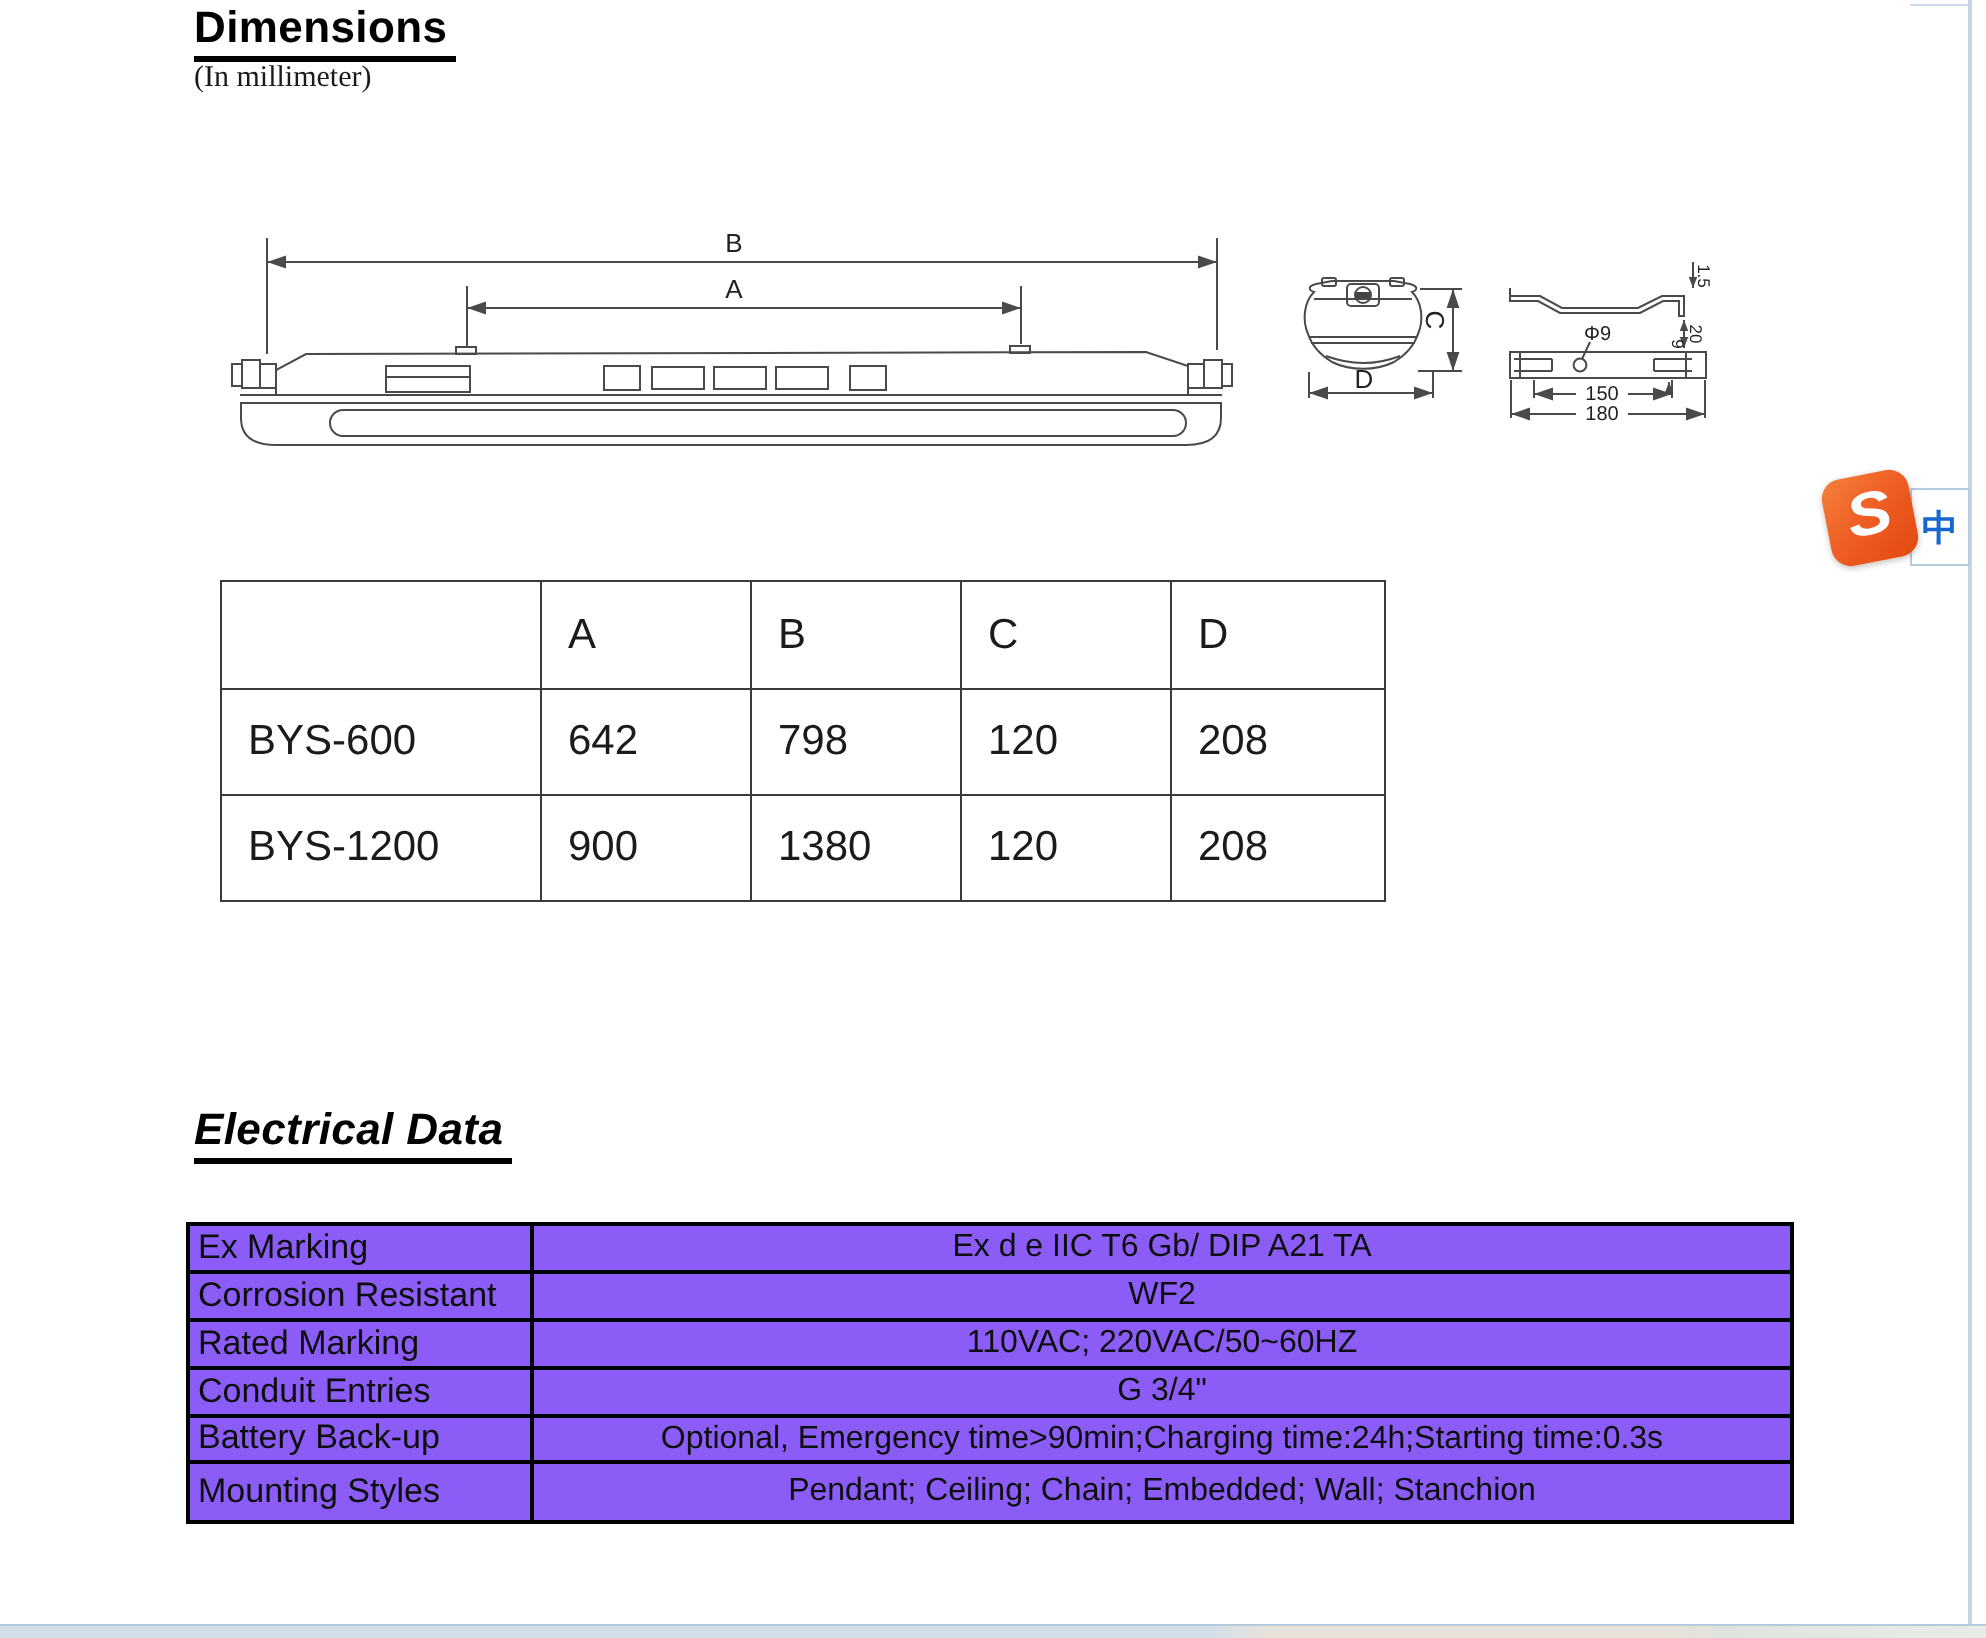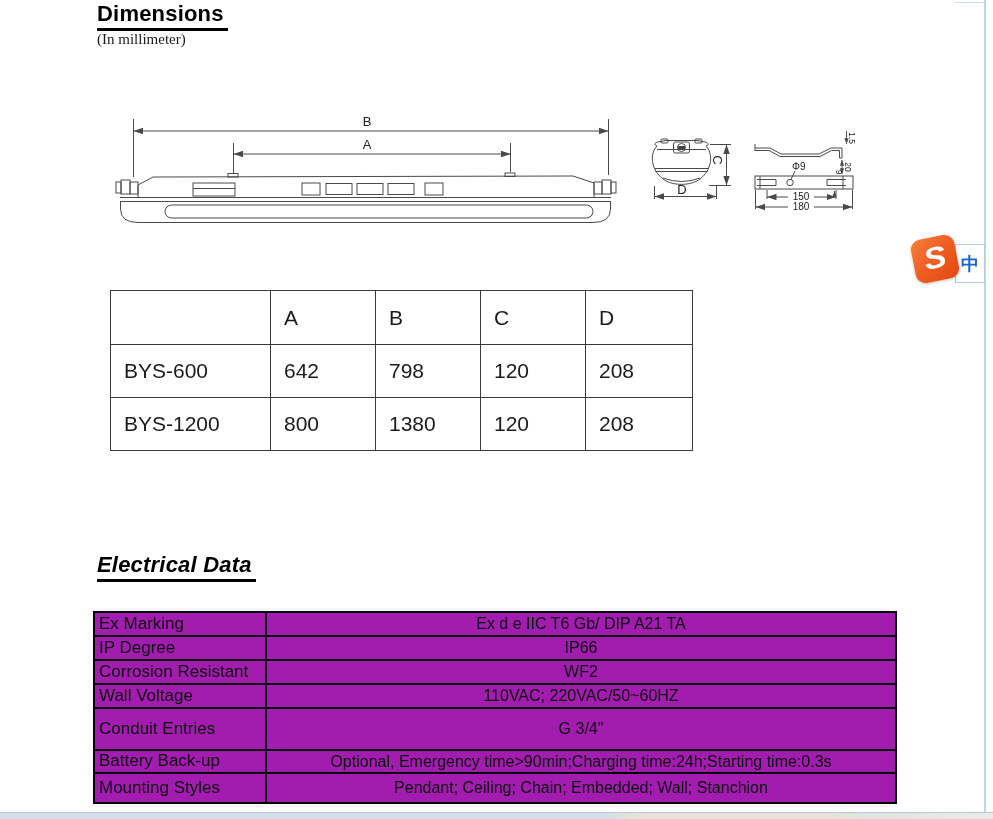--- a/index.html
+++ b/index.html
@@ -15,24 +15,24 @@
   }
   .subtitle{font-size:15px;color:#1a1a1a;}
   
   table{border-collapse:collapse;}
   .dims-table td{
     border:1.5px solid #3a3a3a;font-size:21px;color:#1b1b1b;
     padding:0 0 0 13px;vertical-align:middle;background:#fff;
   }
   
   .elec-table{width:802px;table-layout:fixed;}
-  .elec-table td{border:2px solid #000;background:#a21caf;vertical-align:middle;margin-left:12px;}
+  .elec-table td{border:2px solid #000;background:#8b5cf6;vertical-align:middle;margin-left:12px;}
   .elec-table td.lbl{font-size:17px;color:#0e0e0e;padding:0 0 1px 4px;text-align:left;}
   .elec-table td.val{font-size:16px;color:#0e0e0e;text-align:center;padding:0 6px;}
-  .r24{height:24px}.r28{height:42px}.r31{height:15px}.r30{height:30px}
+  .r24{height:24px}.r28{height:24px}.r31{height:15px}.r30{height:30px}
   .hdr-row{height:54px}.data-row{height:53px}
   
   .v-edge{left:984px;top:0;width:2px;height:819px;background:#c3d4e6;}
   .top-tick{left:955px;top:2px;width:30px;height:1px;background:#cbd9e9;}
   .lang-box{
     left:955px;top:244px;width:30px;height:39px;background:#fff;
     border:1px solid #b5cbe2;display:flex;align-items:center;justify-content:center;
     box-sizing:border-box;z-index:4;
   }
   .lang-box span{color:#1668d0;font-size:18px;font-weight:bold;}
@@ -181,21 +181,21 @@
   </tr>
   <tr class="data-row">
     <td>BYS-600</td>
     <td>642</td>
     <td>798</td>
     <td>120</td>
     <td>208</td>
   </tr>
   <tr class="data-row">
     <td>BYS-1200</td>
-    <td>800</td>
+    <td>900</td>
     <td>1380</td>
     <td>120</td>
     <td>208</td>
   </tr>
 </tbody>
   </table>
 
 <div class="abs" style="left:97px;top:552px;font-style:italic;">
   <span class="heading">Electrical Data</span>
 </div>
@@ -204,29 +204,25 @@
   <colgroup>
       <col style="width:172px">
       <col style="width:630px">
     </colgroup>
   <tbody>
       <tr class="r24">
     <td class="lbl">Ex Marking</td>
     <td class="val">Ex d e IIC T6 Gb/ DIP A21 TA</td>
   </tr>
   <tr class="r24">
-    <td class="lbl">IP Degree</td>
-    <td class="val">IP66</td>
-  </tr>
-  <tr class="r24">
     <td class="lbl">Corrosion Resistant</td>
     <td class="val">WF2</td>
   </tr>
   <tr class="r24">
-    <td class="lbl">Wall Voltage</td>
+    <td class="lbl">Rated Marking</td>
     <td class="val">110VAC; 220VAC/50~60HZ</td>
   </tr>
   <tr class="r28">
     <td class="lbl">Conduit Entries</td>
     <td class="val">G 3/4"</td>
   </tr>
   <tr class="r31">
     <td class="lbl">Battery Back-up</td>
     <td class="val">Optional, Emergency time&gt;90min;Charging time:24h;Starting time:0.3s</td>
   </tr>

